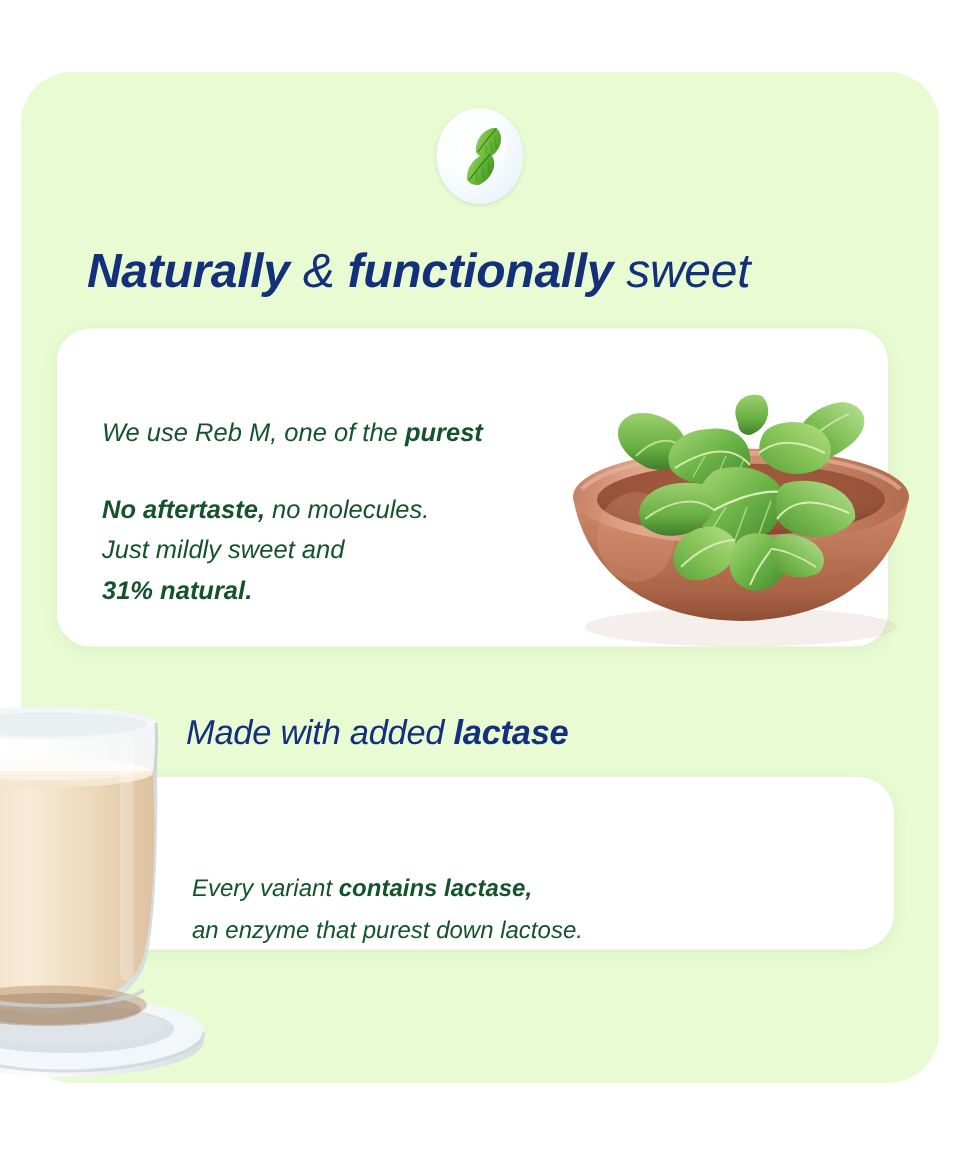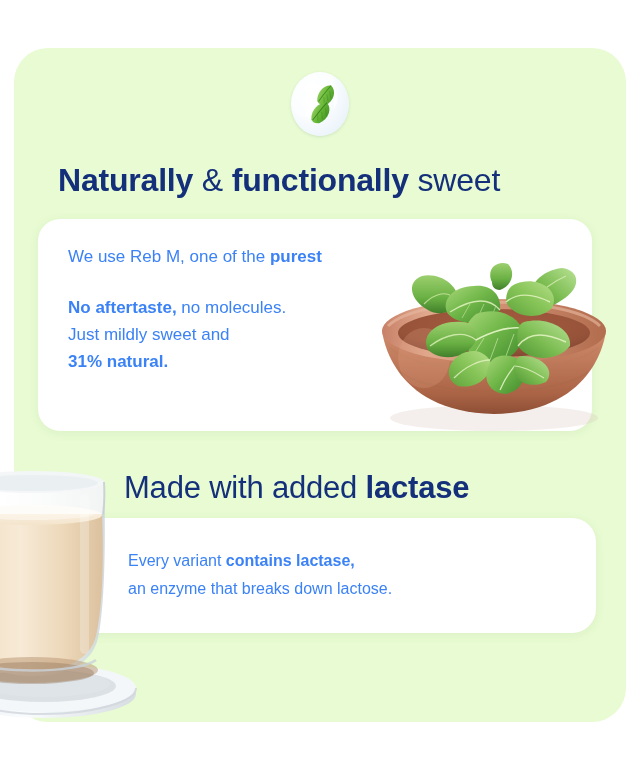--- a/index.html
+++ b/index.html
@@ -6,20 +6,21 @@
   html, body {
     width:640px; height:768px;
     background:#ffffff;
     font-family:"Liberation Sans", sans-serif;
     overflow:hidden;
   }
   #stage {
     position:relative;
     width:640px; height:768px;
     background:#ffffff;
+    font-style:italic;
   }
 
   
   .green-panel{
     position:absolute;
     left:14px; top:48px;
     width:612px; height:674px;
     background:#e8fbd2;
     border-radius:34px;
   }
@@ -43,21 +44,21 @@
     color:#15307b;
     letter-spacing:-0.2px;
     white-space:nowrap;
   }
   #heading-1{
     left:58px; top:157px;
     font-size:32px; line-height:46px;
   }
   #heading-2{
     left:124px; top:466px;
-    font-size:31px; line-height:44px;
+    font-size:23px; line-height:44px;
   }
   .heading b{ font-weight:700; }
   .heading span.reg{ font-weight:400; }
 
   
   .white-card{
     position:absolute;
     background:#ffffff;
     border-radius:22px;
     box-shadow:0 2px 10px rgba(120,150,110,.10);
@@ -68,24 +69,25 @@
   }
   #card-lactase{
     left:16px; top:518px;
     width:580px; height:115px;
     border-radius:24px;
   }
 
   
   .copy{
     position:absolute;
-    color:#3b82f6;
+    color:#14532d;
     font-size:17px;
     line-height:27px;
     font-weight:400;
+    margin-top:32px;
   }
   .copy b{ font-weight:700; }
   #copy-stevia{ left:68px; top:243px; width:310px; }
   #copy-stevia .para2{ margin-top:24px; }
   #copy-lactase{ left:128px; top:547px; width:400px; font-size:16px; line-height:28px; }
 
   
   .bowl-wrap{
     position:absolute;
     left:366px; top:252px;
@@ -247,21 +249,21 @@
   <div class="copy" id="copy-stevia">
     <p><span>We use Reb M, one of the </span><b>purest</b><br></p>
     <p class="para2"><b>No aftertaste,</b><span> no molecules.</span><br><span>Just mildly sweet and</span><br><b>31% natural.</b></p>
   </div>
 
   <h2 class="heading" id="heading-2"><span class="reg">Made with added </span><b>lactase</b></h2>
 
   <div class="white-card" id="card-lactase"></div>
 
   <div class="copy" id="copy-lactase">
-    <p><span>Every variant </span><b>contains lactase,</b><br><span>an enzyme that breaks down lactose.</span></p>
+    <p><span>Every variant </span><b>contains lactase,</b><br><span>an enzyme that purest down lactose.</span></p>
   </div>
 
   <div class="glass-wrap">
     <svg width="196" height="250" viewBox="0 0 196 250">
       <defs>
         <linearGradient id="milkG" x1="0" y1="0" x2="1" y2="0">
           <stop offset="0%" stop-color="#e2cbac"></stop>
           <stop offset="12%" stop-color="#f2e0c6"></stop>
           <stop offset="42%" stop-color="#f7ead6"></stop>
           <stop offset="72%" stop-color="#edd8ba"></stop>

